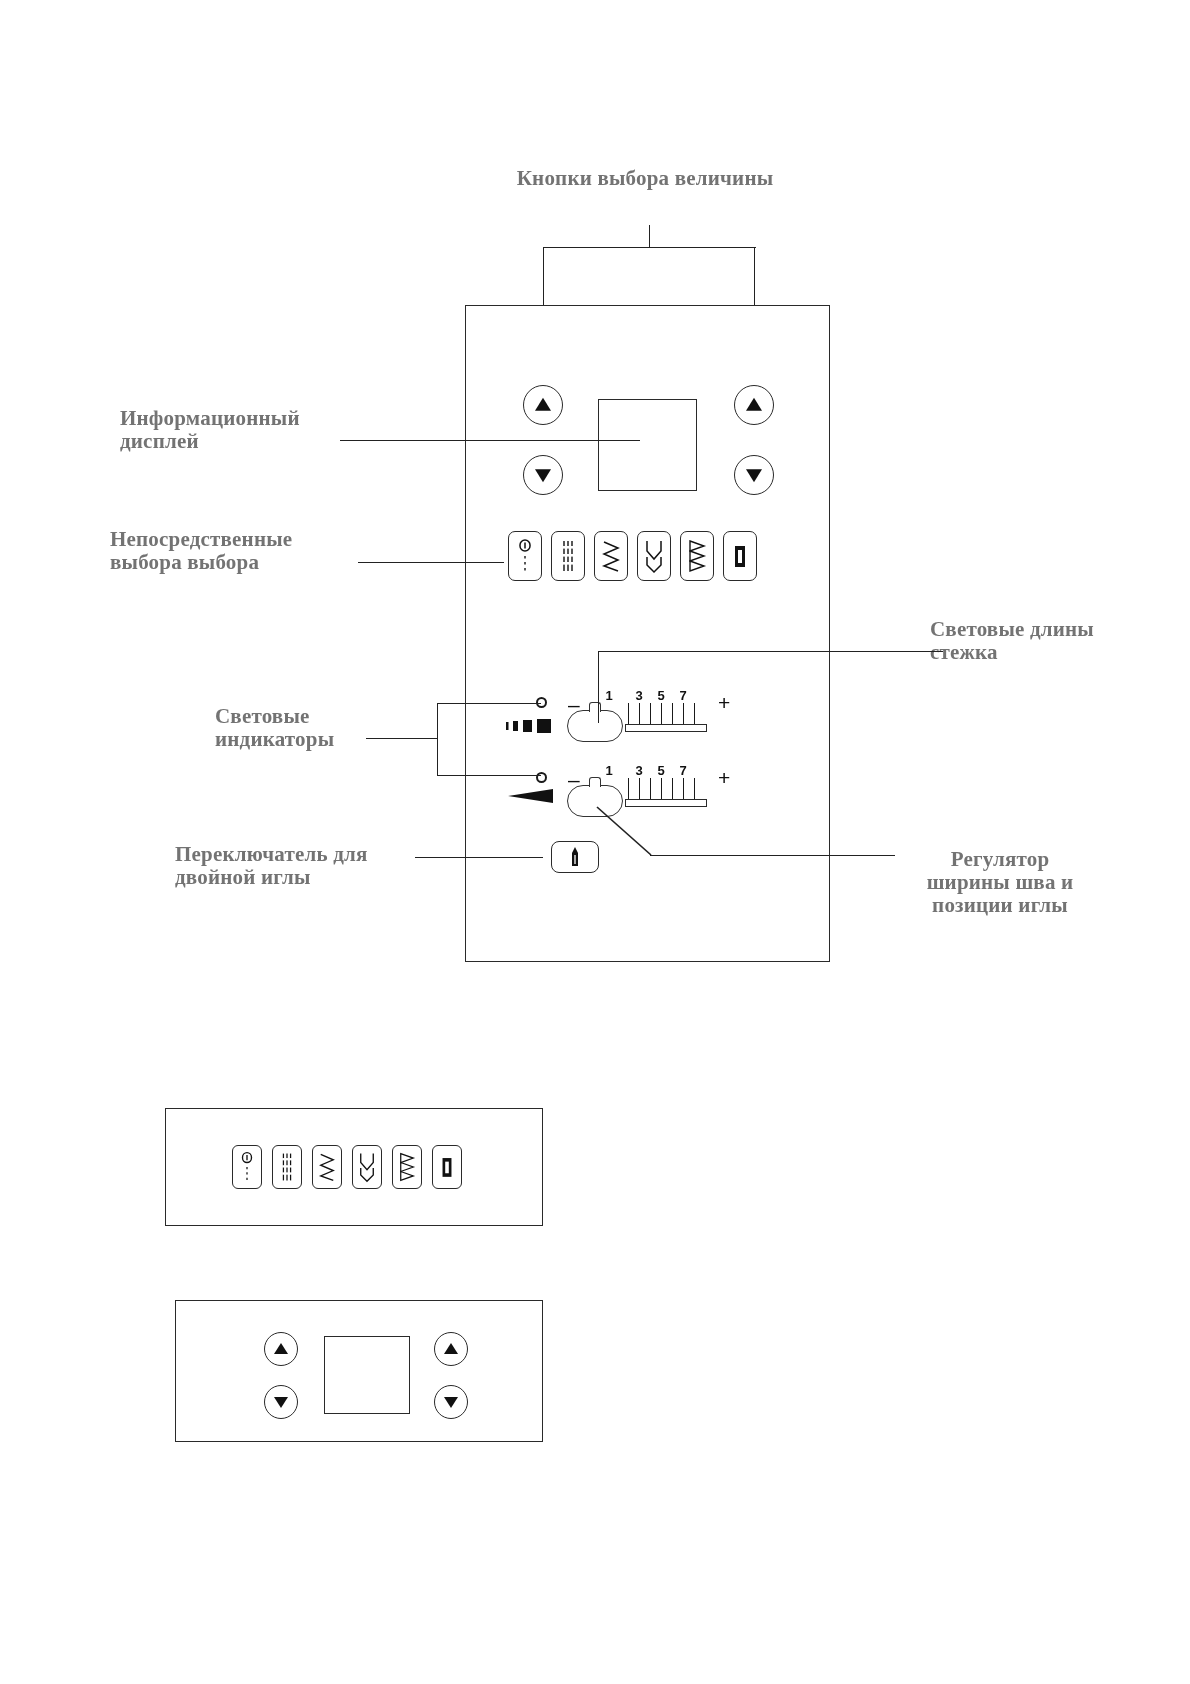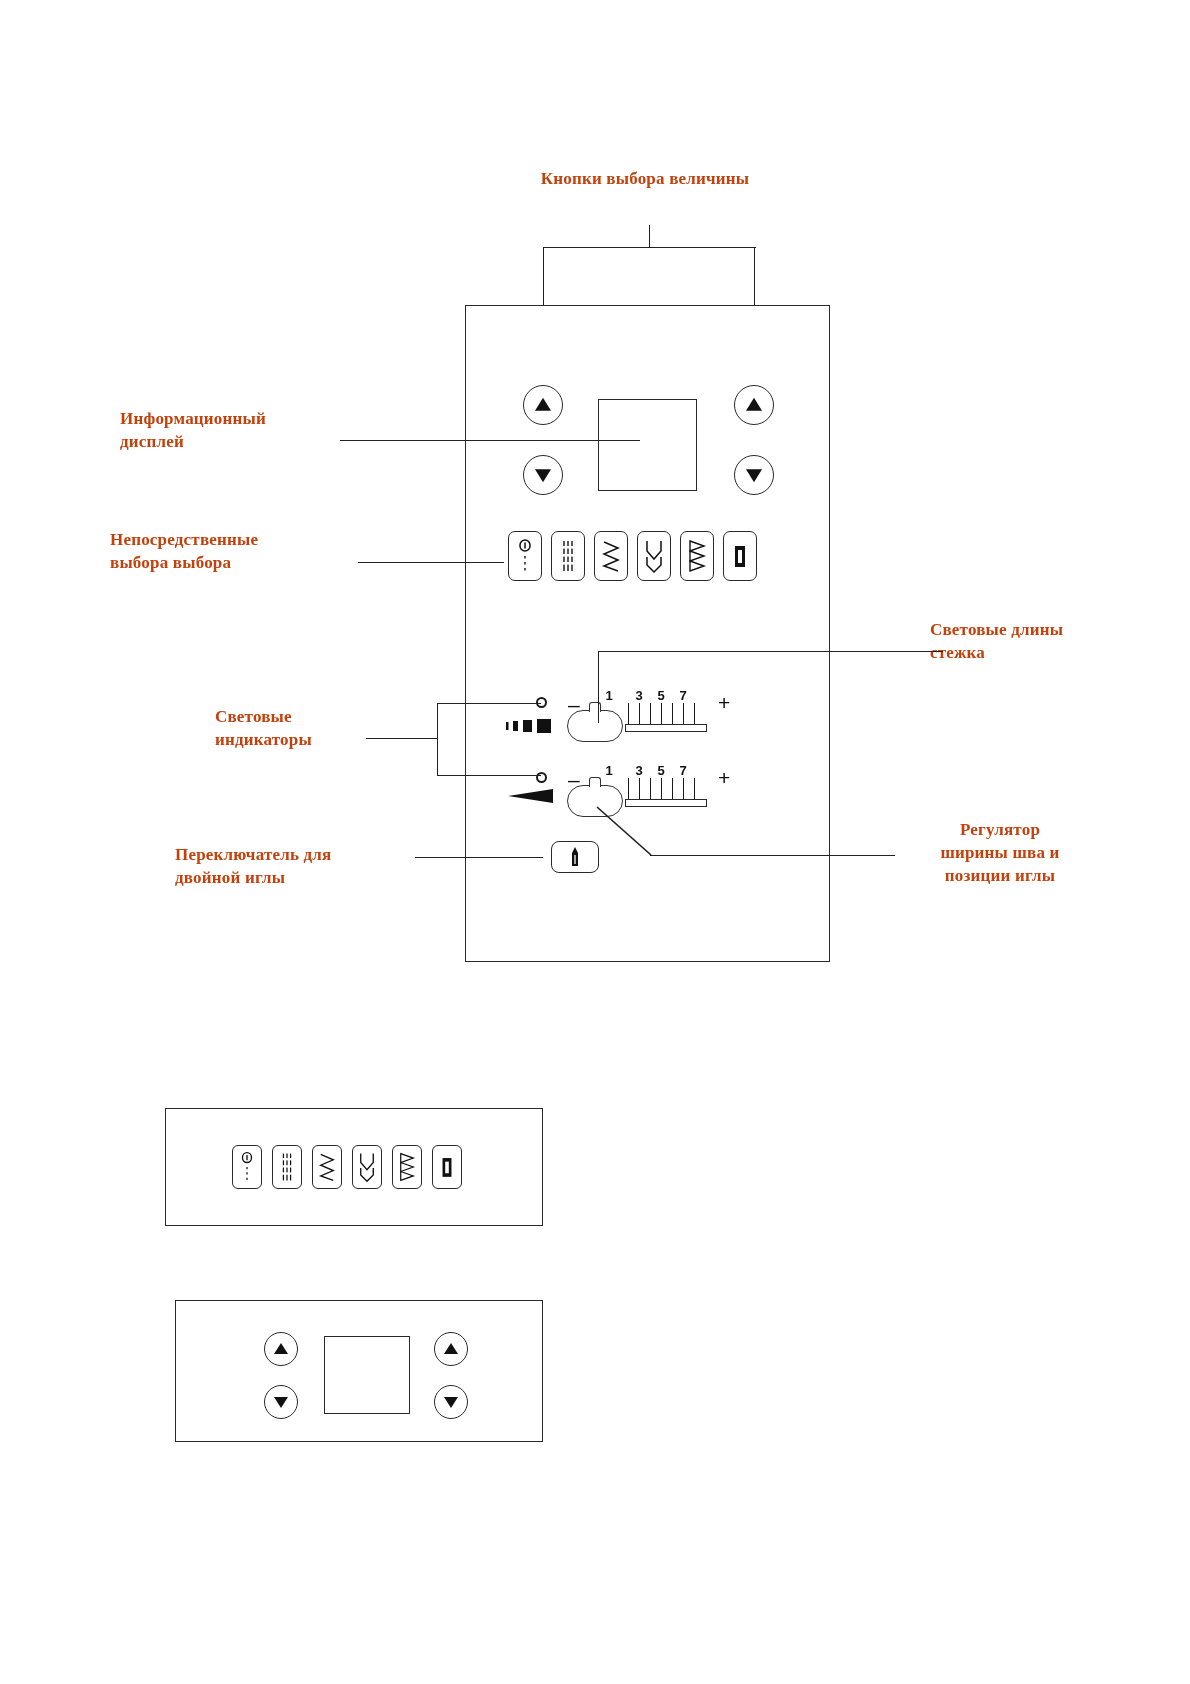--- a/index.html
+++ b/index.html
@@ -16,29 +16,29 @@
     overflow: hidden;
   }
 
   .abs { position: absolute; }
 
   
   .label {
     position: absolute;
     font-family: "Liberation Serif", "DejaVu Serif", serif;
     font-weight: bold;
-    font-size: 17px;
+    font-size: 21px;
     line-height: 23px;
-    color: #c2410c;
+    color: #737373;
     letter-spacing: 0.2px;
     white-space: pre-line;
   }
   .label.center { text-align: center; }
   .label.right  { text-align: left; }
-  .label.left   { text-align: left; }
+  .label.left   { text-align: left; margin-top: 30px; }
 
   
   .hline {
     position: absolute;
     height: 0;
     border-top: 1.6px solid #222;
   }
   .vline {
     position: absolute;
     width: 0;

